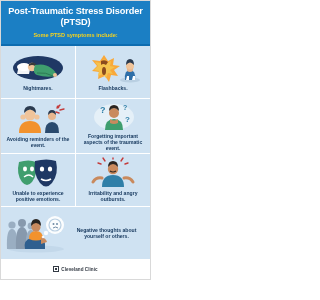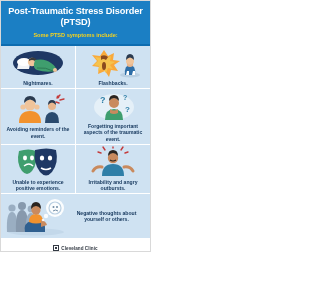--- a/index.html
+++ b/index.html
@@ -4,21 +4,21 @@
 <style>
   * { box-sizing: border-box; margin: 0; padding: 0; }
   html, body {
     width: 151px; height: 300px;
     background: #ffffff;
     font-family: "Liberation Sans", sans-serif;
     overflow: hidden;
   }
   .infographic {
     position: relative;
-    width: 151px; height: 252px;
+    width: 151px; height: 280px;
     background: #ffffff;
     border: 1px solid #d9d9d9;
     overflow: hidden;
     display: flex;
     flex-direction: column;
   }
 
   
   .header {
     background: #1b7fc4;

